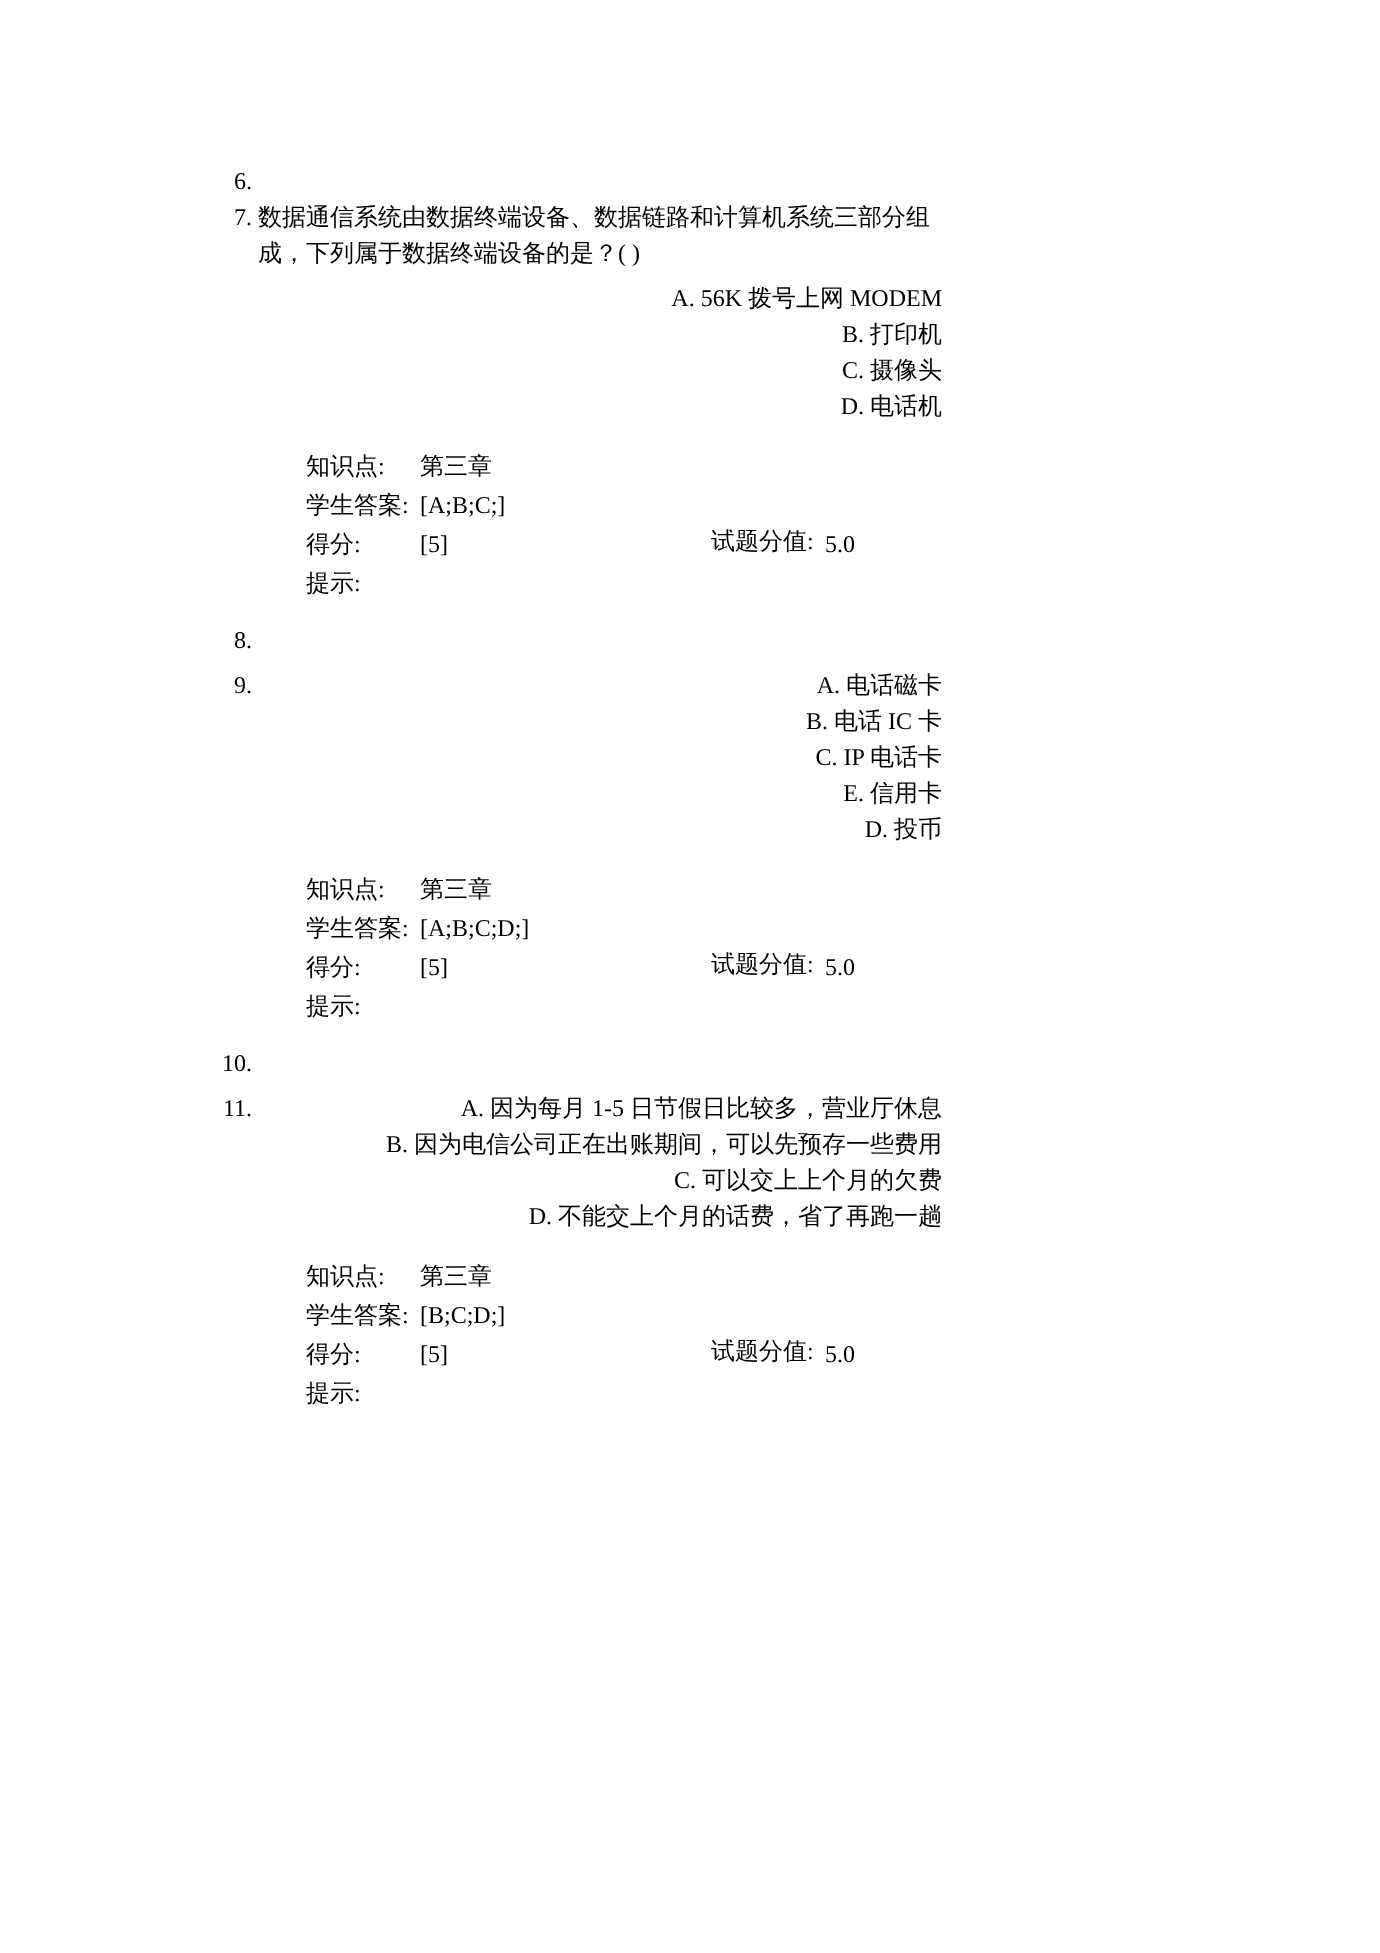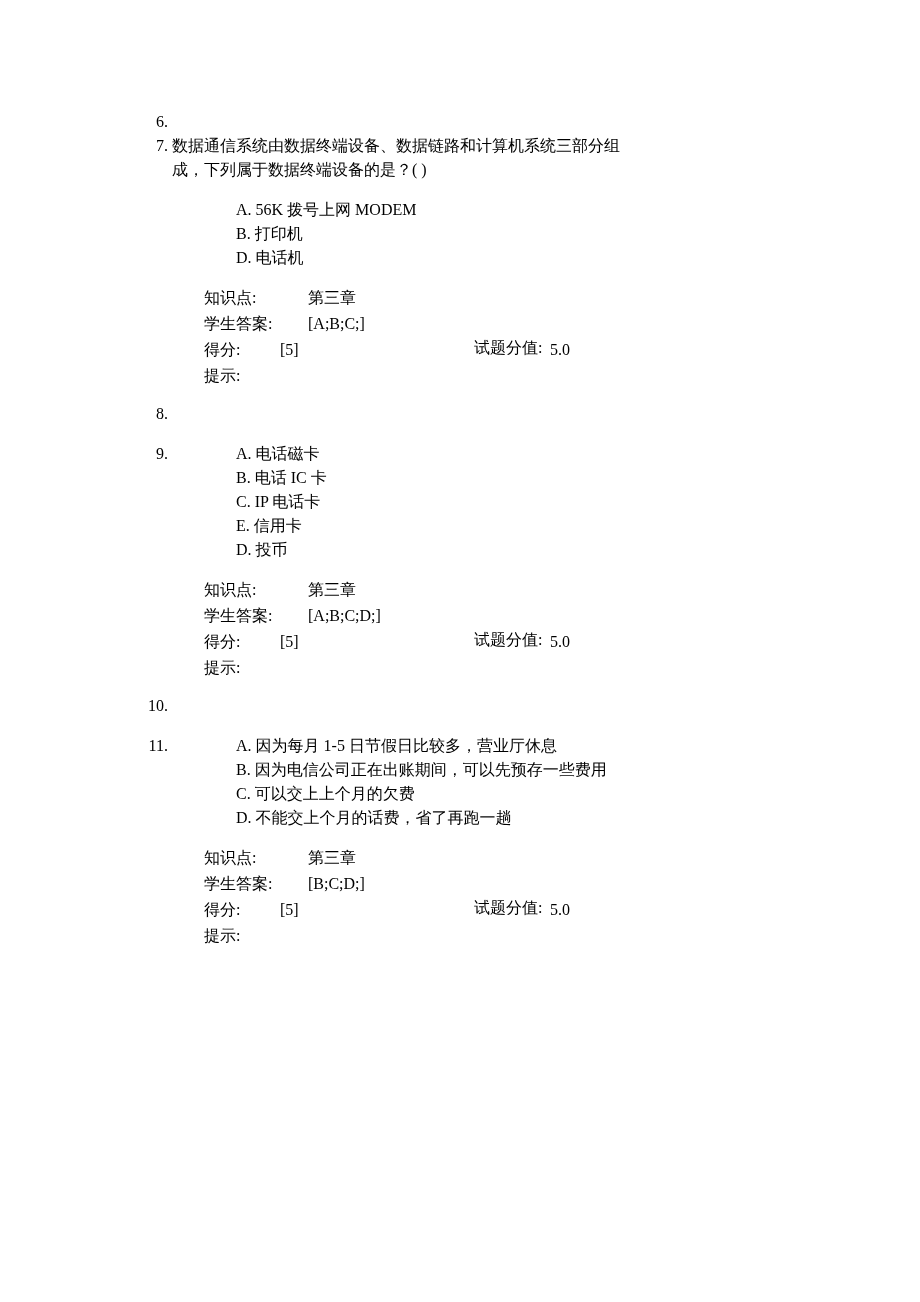--- a/index.html
+++ b/index.html
@@ -25,36 +25,36 @@
   ol.main > li {
     margin-bottom: 14px;
   }
   ol.main > li.spacer {
     margin-bottom: 0;
   }
   .question-text {
     display: block;
   }
   .options {
-    margin-top: 16px;
+    margin-top: 6px;
     margin-bottom: 8px;
     padding-left: 64px;
+    text-align: right;
   }
   .option {
     display: block;
   }
   .meta-block {
     margin-top: 16px;
     padding-left: 32px;
   }
   .meta-row {
     display: flex;
     align-items: center;
     margin-bottom: 2px;
-    gap: 28px;
   }
   .meta-label {
     width: 72px;
     flex-shrink: 0;
   }
   .meta-value {
     margin-left: 4px;
   }
   .score-row {
     display: flex;
@@ -81,20 +81,21 @@
 <body>
 
 <div class="page">
   <ol class="main" id="main-list" start="6">
       <li class="spacer"></li>
       <li class="">
         <span class="question-text">数据通信系统由数据终端设备、数据链路和计算机系统三部分组成，下列属于数据终端设备的是？( )</span>
         <div class="options">
           <span class="option"><span>A.</span> <span>56K 拨号上网 MODEM</span></span>
           <span class="option"><span>B.</span> <span>打印机</span></span>
+          <span class="option"><span>C.</span> <span>摄像头</span></span>
           <span class="option"><span>D.</span> <span>电话机</span></span>
         </div>
         <div class="meta-block">
           <div class="meta-row">
             <span class="meta-label">知识点:</span>
             <span class="meta-value">第三章</span>
           </div>
           <div class="meta-row">
             <span class="two-line-label">学生答案:</span>
             <span class="meta-value">[A;B;C;]</span>

